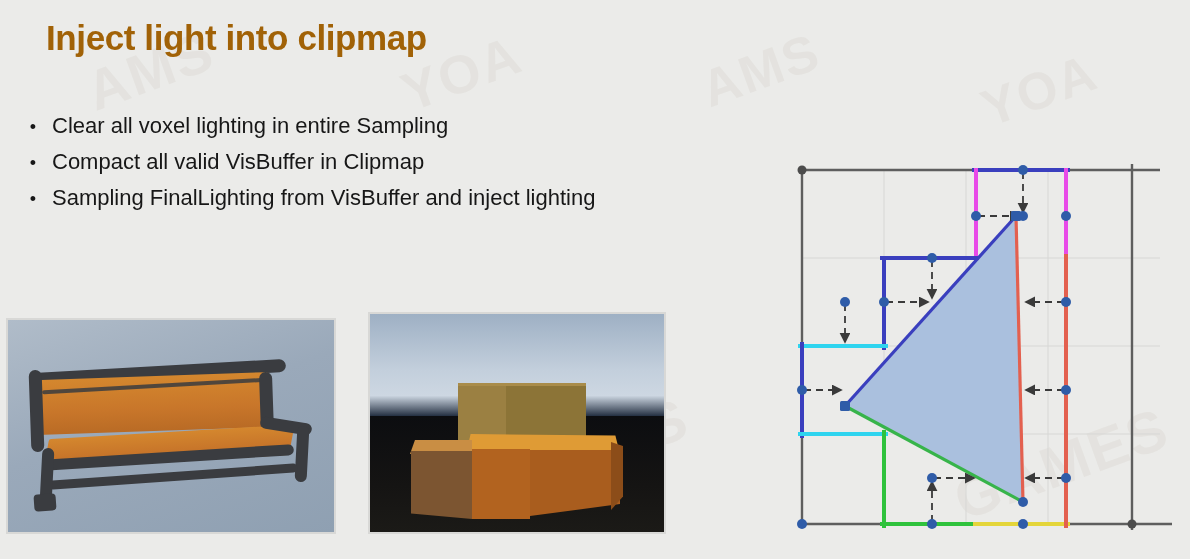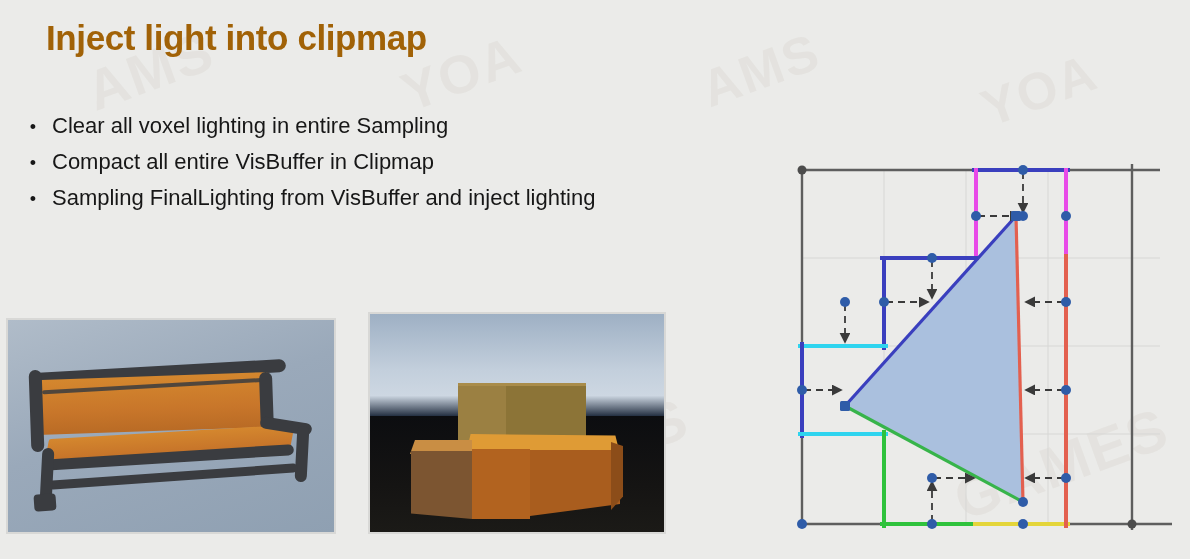--- a/index.html
+++ b/index.html
@@ -87,21 +87,21 @@
 
 <div id="slide-title">Inject light into clipmap</div>
 
 <ul id="bullet-list">
   <li>
     <span class="bullet">•</span>
     <span>Clear all voxel lighting in entire Sampling</span>
   </li>
   <li>
     <span class="bullet">•</span>
-    <span>Compact all entire VisBuffer in Clipmap</span>
+    <span>Compact all valid VisBuffer in Clipmap</span>
   </li>
   <li>
     <span class="bullet">•</span>
     <span>Sampling FinalLighting from VisBuffer and inject lighting</span>
   </li>
 </ul>
 
 <div class="figure" id="render-photoreal">
   <div class="scene-pr"></div>
 

